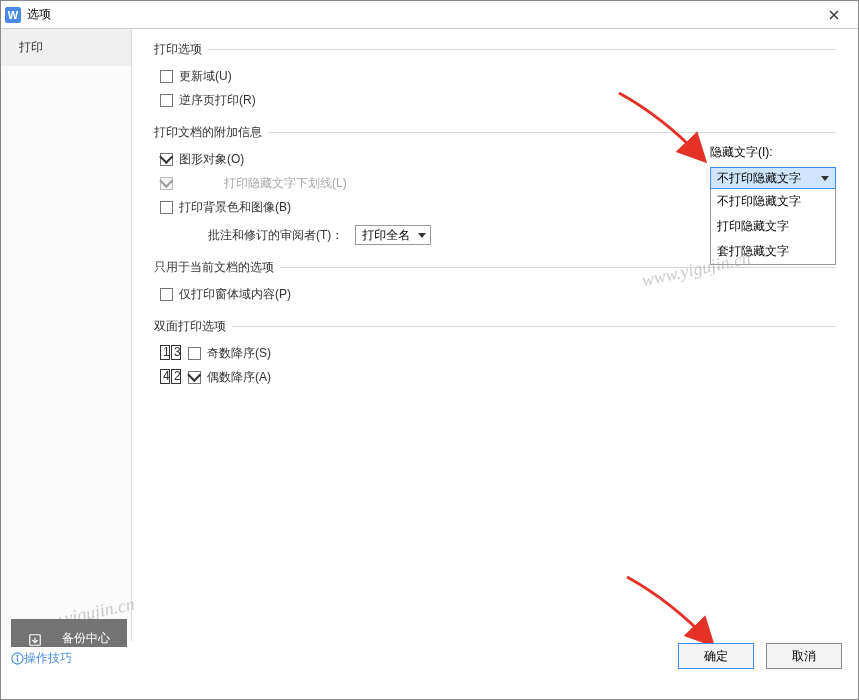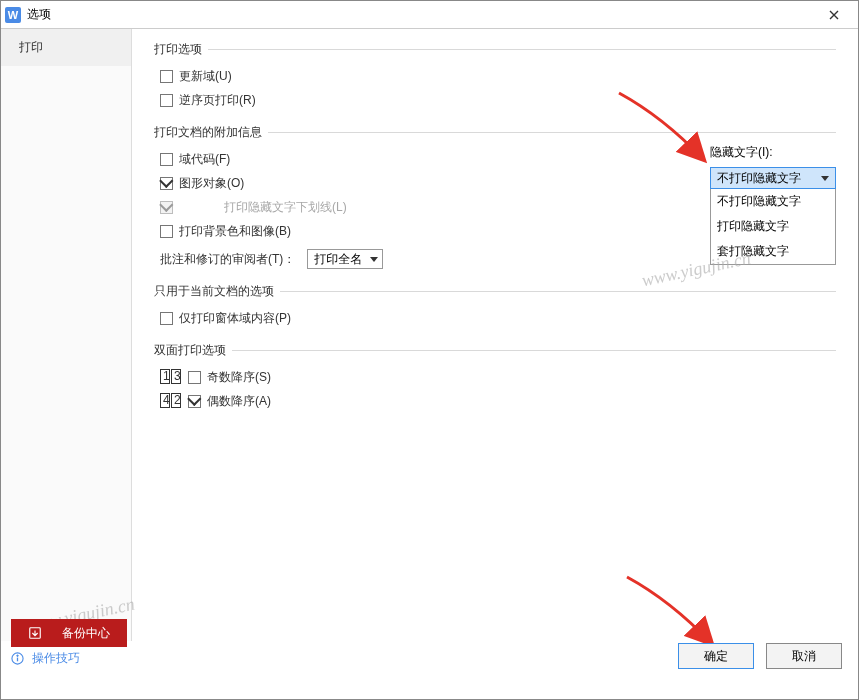--- a/index.html
+++ b/index.html
@@ -23,41 +23,41 @@
 fieldset.group > legend { padding-right: 6px; color: #333; font-size: 12px; }
 
 .row { display: flex; align-items: center; height: 24px; padding-left: 6px; gap: 6px; }
 .chk { width: 13px; height: 13px; border: 1px solid #767676; display: inline-flex; align-items: center; justify-content: center; background: #fff; cursor: pointer; }
 .chk.checked::after { content: ""; width: 8px; height: 8px; display: block; background: transparent; border-left: 2px solid #333; border-bottom: 2px solid #333; transform: rotate(-45deg) translate(1px,-2px); }
 .chk.disabled { border-color: #bdbdbd; background: #f3f3f3; cursor: default; }
 .chk.disabled.checked::after { border-color: #9b9b9b; }
 .lbl { color: #333; }
 .lbl.disabled { color: #a7a7a7; margin-left: 45px; }
 
-.inline-label { margin-right: 6px; }
+.inline-label { margin-right: 6px; margin-left: 48px; }
 
 .select { display: inline-flex; align-items: center; border: 1px solid #999; height: 20px; padding: 0 4px 0 6px; background: #fff; cursor: pointer; gap: 8px; }
 .select .caret { width: 0; height: 0; border-left: 4px solid transparent; border-right: 4px solid transparent; border-top: 5px solid #333; }
 
 .page-icon { display: inline-flex; width: 22px; height: 16px; align-items: center; justify-content: center; }
 .page-icon svg { width: 22px; height: 16px; }
 
 .hidden-text-area { position: absolute; right: 22px; top: 115px; width: 126px; }
 .hidden-text-label { margin-bottom: 6px; display: block; }
 .combo { border: 1px solid #3b8fe8; background: #cfe5fb; height: 22px; display: flex; align-items: center; justify-content: space-between; padding: 0 6px; cursor: pointer; }
 .combo .caret { width: 0; height: 0; border-left: 4px solid transparent; border-right: 4px solid transparent; border-top: 5px solid #333; }
 .dropdown { border: 1px solid #999; border-top: none; background: #fff; }
 .opt { padding: 4px 6px; cursor: pointer; }
 
 .arrow-red { position: absolute; pointer-events: none; }
 
-.footer-backup { position: absolute; left: 10px; bottom: 52px; height: 28px; width: 116px; background: #b91c1c; color: #fff; display: flex; align-items: center; justify-content: center; gap: 20px; cursor: pointer; }
+.footer-backup { position: absolute; left: 10px; bottom: 52px; height: 28px; width: 116px; background: #737373; color: #fff; display: flex; align-items: flex-end; justify-content: center; gap: 20px; cursor: pointer; }
 .footer-backup svg { width: 14px; height: 14px; fill: #fff; }
 
-.tips-row { position: absolute; left: 10px; bottom: 32px; display: flex; align-items: center; gap: 8px; color: #4a8be6; cursor: pointer; height: 18px; }
+.tips-row { position: absolute; left: 10px; bottom: 32px; display: flex; align-items: center; gap: 0; color: #4a8be6; cursor: pointer; height: 18px; }
 .tips-row svg { width: 13px; height: 13px; stroke: #4a8be6; fill: none; }
 
 .button-bar { position: absolute; right: 16px; bottom: 30px; display: flex; gap: 12px; }
 .btn { width: 76px; height: 26px; border: 1px solid #888; background: #f3f3f3; display: flex; align-items: center; justify-content: center; cursor: pointer; margin-top: 16px; }
 .btn.primary { border: 1px solid #3b8fe8; }
 
 .watermark { position: absolute; font-style: italic; color: rgba(170,170,170,0.6); font-family: Georgia, serif; font-size: 18px; transform: rotate(-12deg); pointer-events: none; }
 </style>
 </head>
 <body>
@@ -88,24 +88,20 @@
         <span class="lbl">更新域(U)</span>
       </div>
       <div class="row">
         <span class="chk"></span>
         <span class="lbl">逆序页打印(R)</span>
       </div>
     </fieldset>
 
     <fieldset class="group">
       <legend>打印文档的附加信息</legend>
-      <div class="row">
-        <span class="chk"></span>
-        <span class="lbl">域代码(F)</span>
-      </div>
       <div class="row">
         <span class="chk checked"></span>
         <span class="lbl">图形对象(O)</span>
       </div>
       <div class="row">
         <span class="chk checked disabled"></span>
         <span class="lbl disabled">打印隐藏文字下划线(L)</span>
       </div>
       <div class="row">
         <span class="chk"></span>

